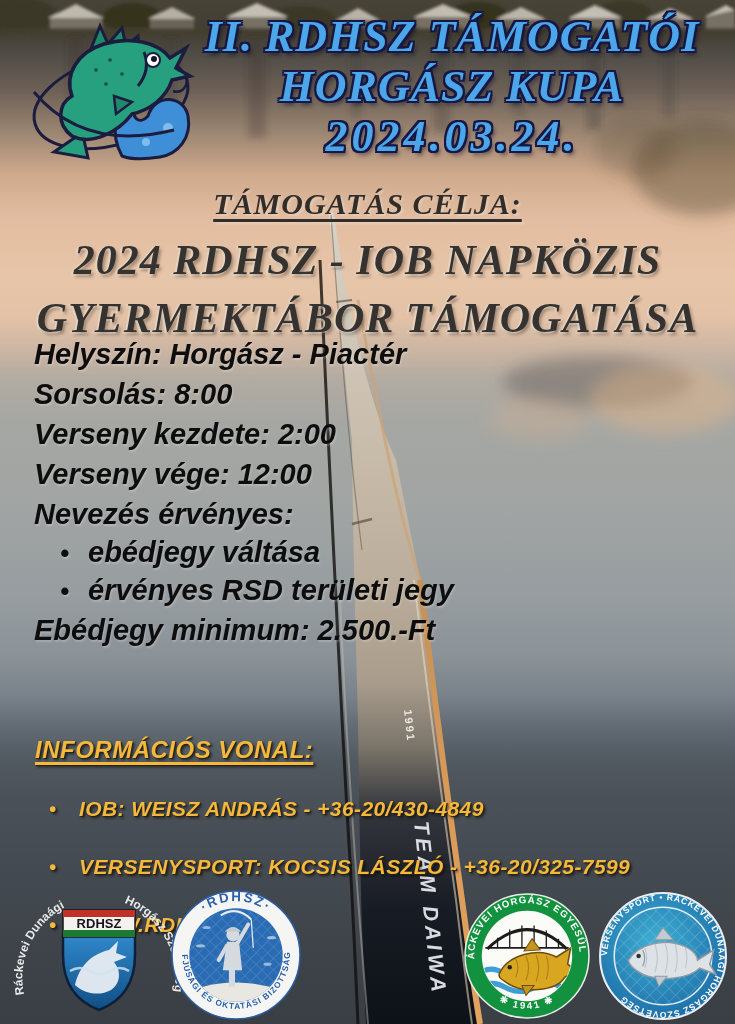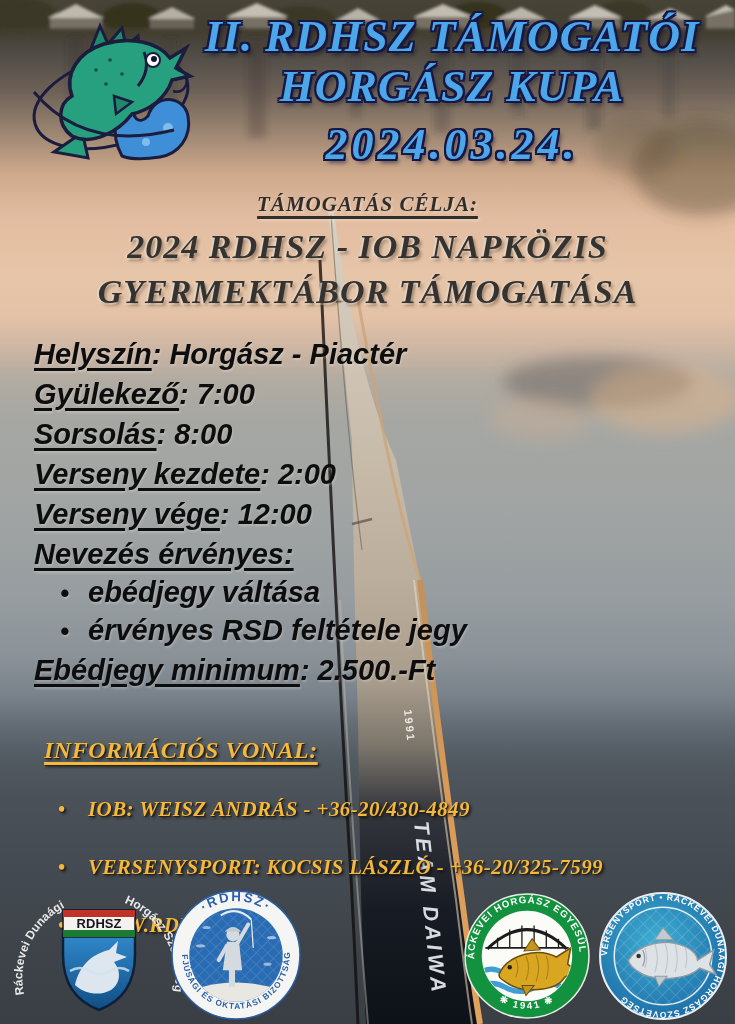--- a/index.html
+++ b/index.html
@@ -12,40 +12,40 @@
       #79828a 68%, #626b73 71%, #525a62 74%, #4a5158 78%, #454b52 84%,
       #3f444b 92%, #3a3f45 100%);}
   .bg-overlay{position:absolute;inset:0;pointer-events:none;}
   svg{display:block;}
   
   .title-block{position:absolute;left:172px;top:12px;width:560px;text-align:center;
     font-family:"Liberation Serif",serif;font-style:italic;font-weight:bold;color:#4ba6ea;}
   .title-line{font-size:44px;line-height:50px;letter-spacing:1px;
     text-shadow:-2px -2px 0 #171744,2px -2px 0 #171744,-2px 2px 0 #171744,2px 2px 0 #171744,
       0 -2px 0 #171744,0 2px 0 #171744,-2px 0 0 #171744,2px 0 0 #171744,3px 4px 4px rgba(10,10,35,.55);}
-  .title-date{letter-spacing:4px;margin-top:8px;}
+  .title-date{letter-spacing:4px;}
   
   .purpose-block{position:absolute;left:0;top:186px;width:735px;text-align:center;
     font-family:"Liberation Serif",serif;font-style:italic;font-weight:bold;color:#312d2a;}
-  .purpose-heading{font-size:21px;line-height:36px;letter-spacing:1px;
+  .purpose-heading{font-size:30px;line-height:36px;letter-spacing:1px;
     text-decoration:underline;text-decoration-thickness:3px;text-underline-offset:5px;
     text-shadow:2px 2px 2px rgba(238,226,210,.45);}
-  .purpose-line{font-size:34px;line-height:40px;letter-spacing:1px;margin-top:5px;color:#36322f;
+  .purpose-line{font-size:42px;line-height:40px;letter-spacing:1px;margin-top:18px;color:#36322f;
     text-shadow:-2px 0 0 rgba(228,220,206,.55),-2px 2px 0 rgba(228,220,206,.35),2px 3px 3px rgba(40,35,30,.35);}
   .purpose-line:first-of-type{margin-top:9px;}
   
   .details-block{position:absolute;left:34px;top:334px;color:#0d0d0d;
     font-style:italic;font-weight:bold;font-size:29px;}
   .detail-row{line-height:40px;white-space:nowrap;text-shadow:1px 2px 2px rgba(255,255,255,.22);}
-  .detail-label{text-decoration:underline;text-decoration-thickness:2.5px;text-underline-offset:4px;}
+  .detail-label{text-decoration-thickness:2.5px;text-underline-offset:4px;}
   .detail-bullet{line-height:37px;white-space:nowrap;text-shadow:1px 2px 2px rgba(255,255,255,.22);}
   .bullet-dot{display:inline-block;width:28px;margin-left:26px;font-size:26px;}
   
-  .info-block{position:absolute;left:44px;top:736px;color:#f3b83c;
-    font-family:Liberation Serif, serif;font-style:italic;font-weight:bold;}
+  .info-block{position:absolute;left:35px;top:736px;color:#f3b83c;
+    font-family:Liberation Sans, sans-serif;font-style:italic;font-weight:bold;}
   .info-heading{font-size:24px;line-height:28px;letter-spacing:.5px;
     text-decoration:underline;text-decoration-thickness:2.5px;text-underline-offset:4px;
     text-shadow:1px 1px 0 #2a2212,2px 2px 3px rgba(0,0,0,.65);}
   .info-item{font-size:21px;line-height:26px;margin-top:32px;letter-spacing:.4px;white-space:nowrap;
     text-shadow:1px 1px 0 #2a2212,2px 2px 3px rgba(0,0,0,.65);}
   .info-item .bullet-dot{width:30px;margin-left:14px;font-size:20px;}
   
   .logo{position:absolute;}
   .logo-fish{left:26px;top:4px;}
   .logo-shield{left:13px;top:891px;}
@@ -174,27 +174,26 @@
   </div>
 
   <div class="purpose-block">
     <div class="purpose-heading">TÁMOGATÁS CÉLJA:</div>
     <div class="purpose-line">2024 RDHSZ - IOB NAPKÖZIS</div>
     <div class="purpose-line">GYERMEKTÁBOR TÁMOGATÁSA</div>
   </div>
 
   <div class="details-block">
     <div class="detail-row"><span class="detail-label">Helyszín</span><span>: Horgász - Piactér</span></div>
-    <div class="detail-row"><span class="detail-label">Gyülekező</span><span>: 7:00</span></div>
     <div class="detail-row"><span class="detail-label">Sorsolás</span><span>: 8:00</span></div>
     <div class="detail-row"><span class="detail-label">Verseny kezdete</span><span>: 2:00</span></div>
     <div class="detail-row"><span class="detail-label">Verseny vége</span><span>: 12:00</span></div>
     <div class="detail-row"><span class="detail-label">Nevezés érvényes:</span><span></span></div>
     <div class="detail-bullet"><span class="bullet-dot">•</span><span>ebédjegy váltása</span></div>
-    <div class="detail-bullet"><span class="bullet-dot">•</span><span>érvényes RSD feltétele jegy</span></div>
+    <div class="detail-bullet"><span class="bullet-dot">•</span><span>érvényes RSD területi jegy</span></div>
     <div class="detail-row"><span class="detail-label">Ebédjegy minimum</span><span>: 2.500.-Ft</span></div>
   </div>
 
   <div class="info-block">
     <div class="info-heading">INFORMÁCIÓS VONAL:</div>
     <div class="info-item"><span class="bullet-dot">•</span><span>IOB: WEISZ ANDRÁS - +36-20/430-4849</span></div>
     <div class="info-item"><span class="bullet-dot">•</span><span>VERSENYSPORT: KOCSIS LÁSZLÓ - +36-20/325-7599</span></div>
     <div class="info-item"><span class="bullet-dot">•</span><span>WWW.RDHSZ.HU</span></div>
   </div>
 

